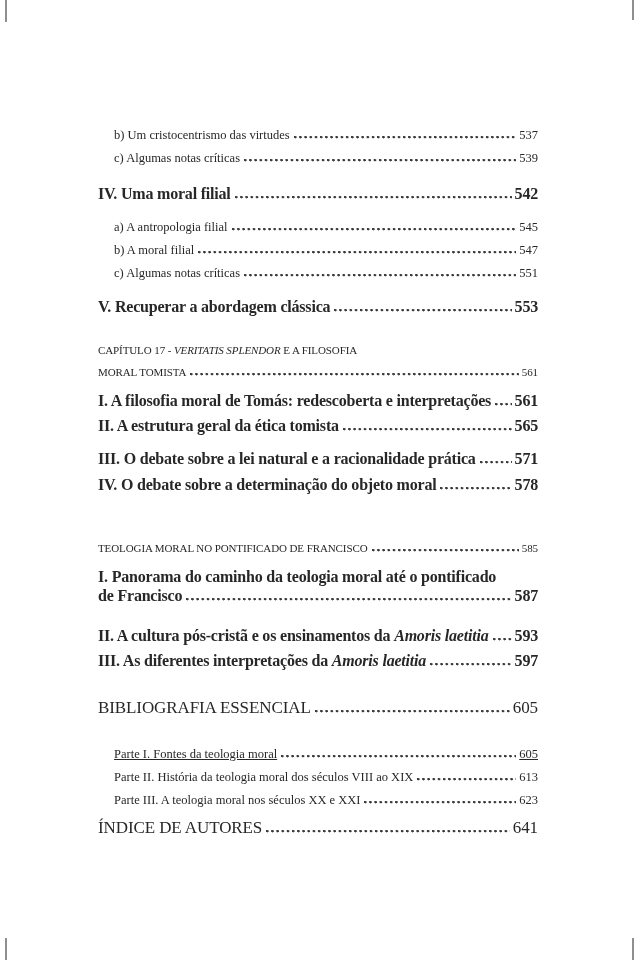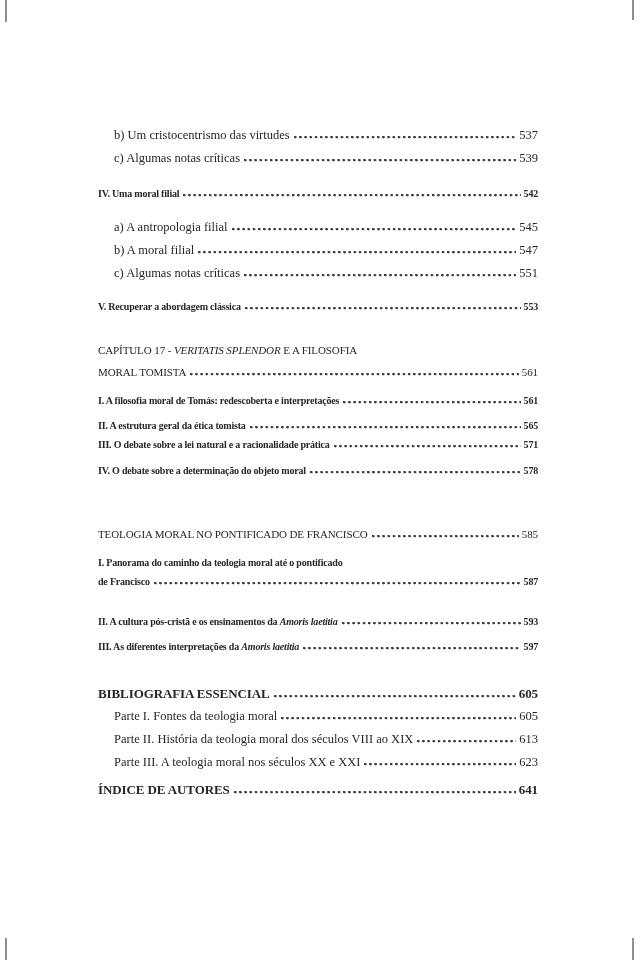--- a/index.html
+++ b/index.html
@@ -47,56 +47,56 @@
   }
   .page-num { white-space: nowrap; }
   .it { font-style: italic; }
 
   .lv-sub, .lv-part {
     font-size: 12.5px;
     line-height: 17px;
     padding-left: 16px;
   }
   .lv-section {
-    font-size: 10px;
+    font-size: 16px;
     font-weight: bold;
     line-height: 19px;
     letter-spacing: -0.2px;
   }
   .lv-chapter {
     font-size: 11px;
     font-weight: normal;
     line-height: 22px;
     letter-spacing: -0.1px;
   }
   .lv-major {
-    font-size: 13px;
-    font-weight: bold;
+    font-size: 17px;
+    font-weight: normal;
     line-height: 19px;
     letter-spacing: -0.1px;
   }
 
   
   .toc .entry:nth-child(2)  { margin-top: 6px; }
   .toc .entry:nth-child(3)  { margin-top: 17px; }
   .toc .entry:nth-child(4)  { margin-top: 16px; }
   .toc .entry:nth-child(5)  { margin-top: 6px; }
   .toc .entry:nth-child(6)  { margin-top: 6px; }
   .toc .entry:nth-child(7)  { margin-top: 15px; }
   .toc .entry:nth-child(8)  { margin-top: 23px; }
   .toc .entry:nth-child(9)  { margin-top: 8px; }
   .toc .entry:nth-child(10) { margin-top: 6px; }
-  .toc .entry:nth-child(11) { margin-top: 0; }
+  .toc .entry:nth-child(11) { margin-top: 14px; }
   .toc .entry:nth-child(12) { margin-top: 7px; }
   .toc .entry:nth-child(13) { margin-top: 43px; }
   .toc .entry:nth-child(14) { margin-top: 8px; }
   .toc .entry:nth-child(15) { margin-top: 21px; }
   .toc .entry:nth-child(16) { margin-top: 6px; }
   .toc .entry:nth-child(17) { margin-top: 28px; }
-  .toc .entry:nth-child(18) { margin-top: 5px; }
+  .toc .entry:nth-child(18) { margin-top: 29px; text-decoration: underline; }
   .toc .entry:nth-child(19) { margin-top: 6px; }
   .toc .entry:nth-child(20) { margin-top: 6px; }
   .toc .entry:nth-child(21) { margin-top: 9px; }
 </style>
 </head>
 <body>
 
 <div class="page">
   <div class="edge-mark tl"></div>
   <div class="edge-mark tr"></div>

